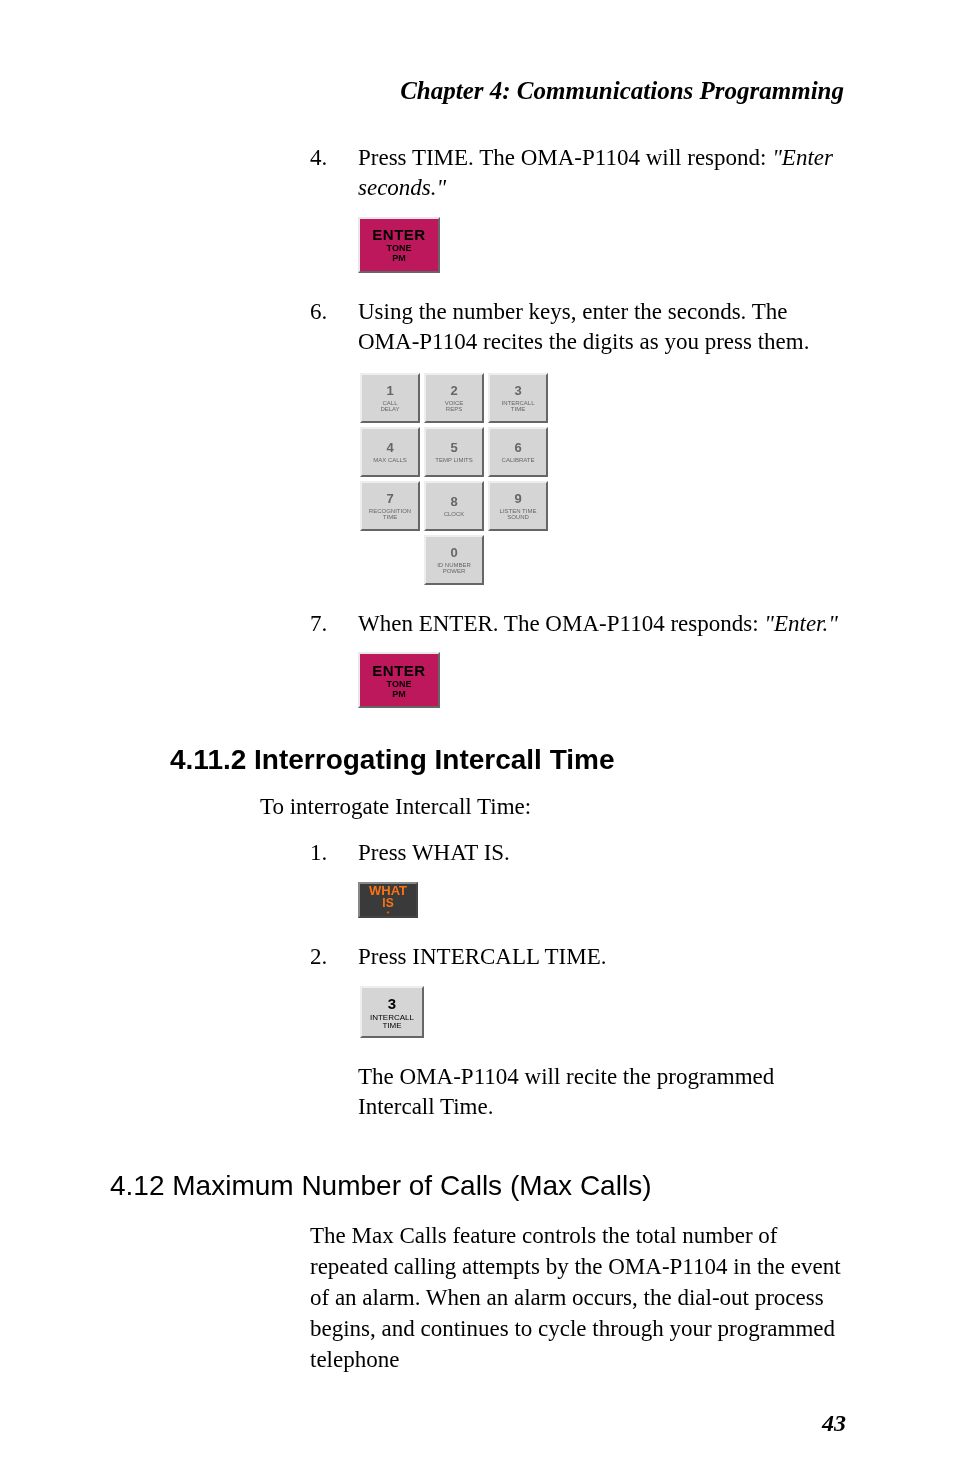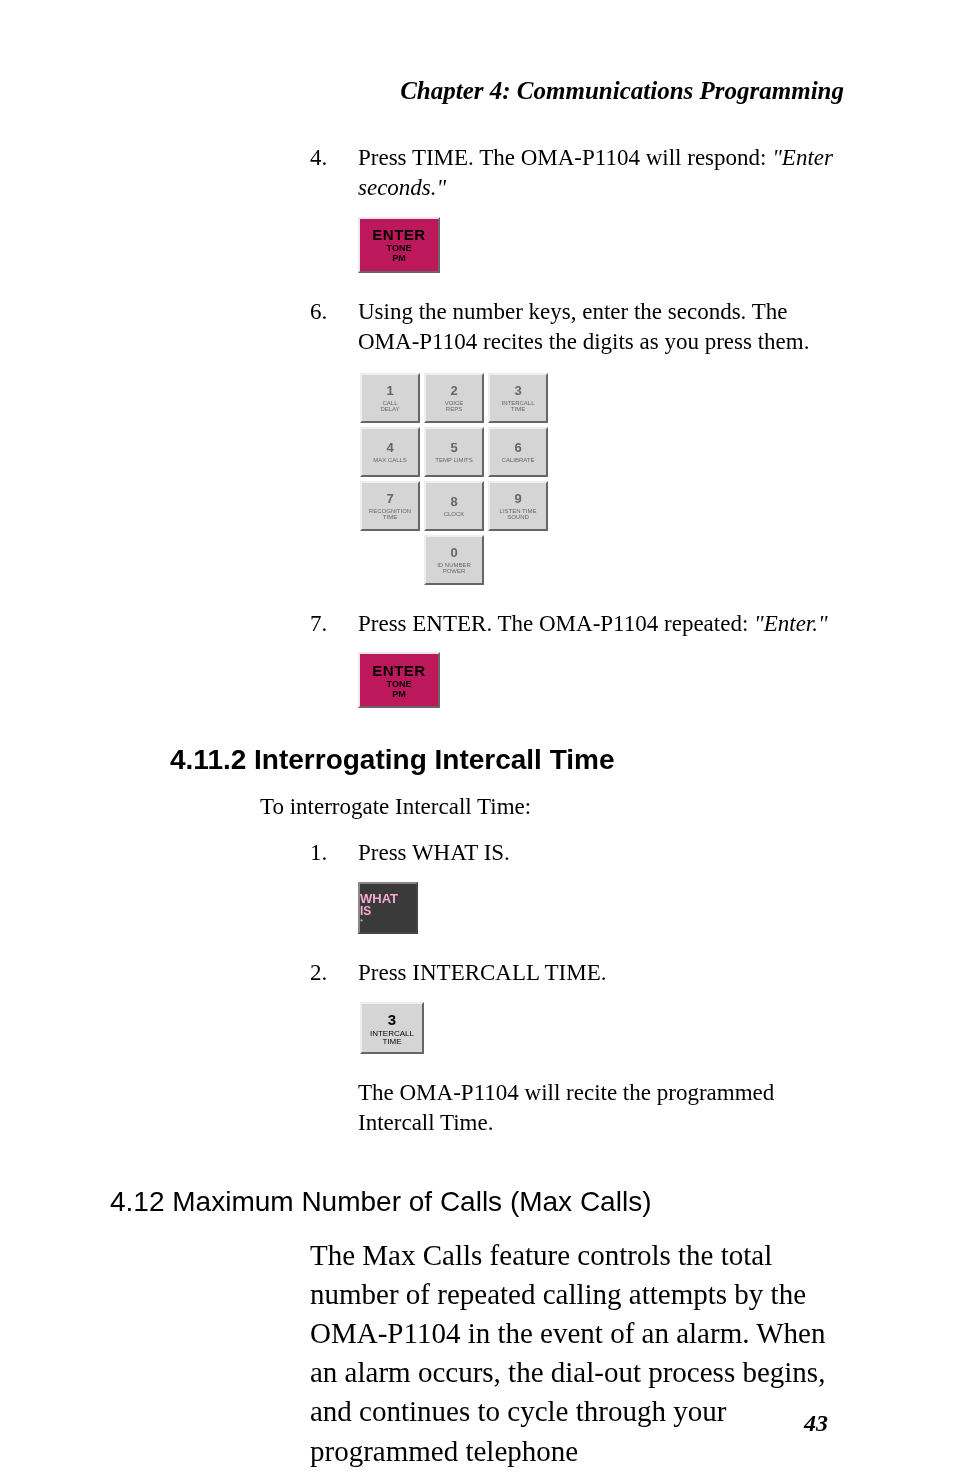--- a/index.html
+++ b/index.html
@@ -53,32 +53,33 @@
     flex-direction: column;
     align-items: center;
     justify-content: center;
     font-family: Arial, Helvetica, sans-serif;
   }
   .enter-key .big { font-size: 15px; font-weight: bold; letter-spacing: 0.5px; }
   .enter-key .sm { font-size: 9px; font-weight: bold; line-height: 1; margin-top:1px;}
 
   .whatis-key {
     width: 60px;
-    height: 52px;
+    height: 36px;
     background: #3a3a3a;
     border: 2px solid #888;
     border-top-color: #888;
     border-left-color: #888;
     border-right-color: #444;
     border-bottom-color: #444;
     display: flex;
     flex-direction: column;
+    align-items: center;
     justify-content: center;
     font-family: Arial, Helvetica, sans-serif;
-    color: #f9a8d4;
+    color: #f97316;
   }
   .whatis-key .big { font-size: 13px; font-weight: bold; }
   .whatis-key .mid { font-size: 12px; font-weight: bold; line-height: 0.9;}
   .whatis-key .sm { font-size: 8px; }
 
   .num-key {
     width: 60px;
     height: 50px;
     background: #d5d5d5;
     border: 2px solid #888;
@@ -122,27 +123,27 @@
   .section-h2 {
     font-family: Arial, Helvetica, sans-serif;
     font-size: 28px;
     font-weight: normal;
     margin-top: 48px;
     margin-bottom: 18px;
     margin-left: -60px;
   }
   .tail {
     margin-left: 140px;
-    font-size: 29px;
+    font-size: 23px;
     line-height: 1.35;
   }
   .page-num {
     position: absolute;
     bottom: 38px;
-    right: 126px;
+    right: 108px;
     font-size: 24px;
     font-weight: bold;
     font-style: italic;
   }
 </style>
 </head>
 <body>
 
 <div class="chapter-header">Chapter 4: Communications Programming</div>
 
@@ -212,21 +213,21 @@
     <div class="num-key gray">
         <div class="digit">0</div>
         <div class="label"><span>ID NUMBER</span><br><span>POWER</span></div>
       </div>
   </div>
 </div>
 
 <div class="step">
   <div class="step-num">7.</div>
   <div class="step-text">
-    <span>Press ENTER. The OMA-P1104 repeated: </span><span class="q">"Enter."</span>
+    <span>When ENTER. The OMA-P1104 responds: </span><span class="q">"Enter."</span>
   </div>
 </div>
 <div class="key-row">
   <div class="enter-key">
     <div class="big">ENTER</div>
     <div class="sm">TONE</div>
     <div class="sm">PM</div>
   </div>
 </div>
 

